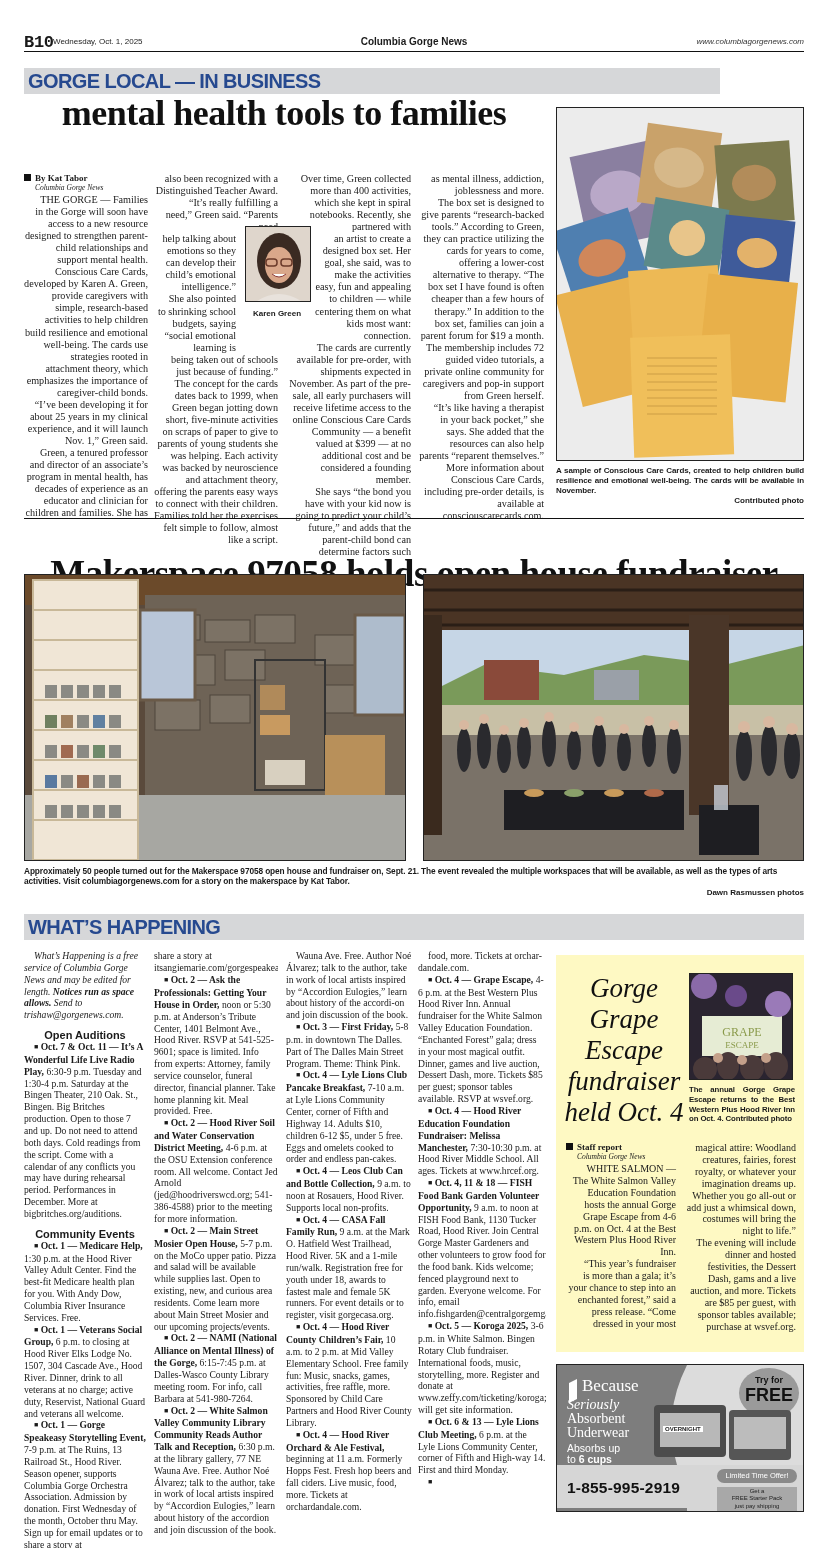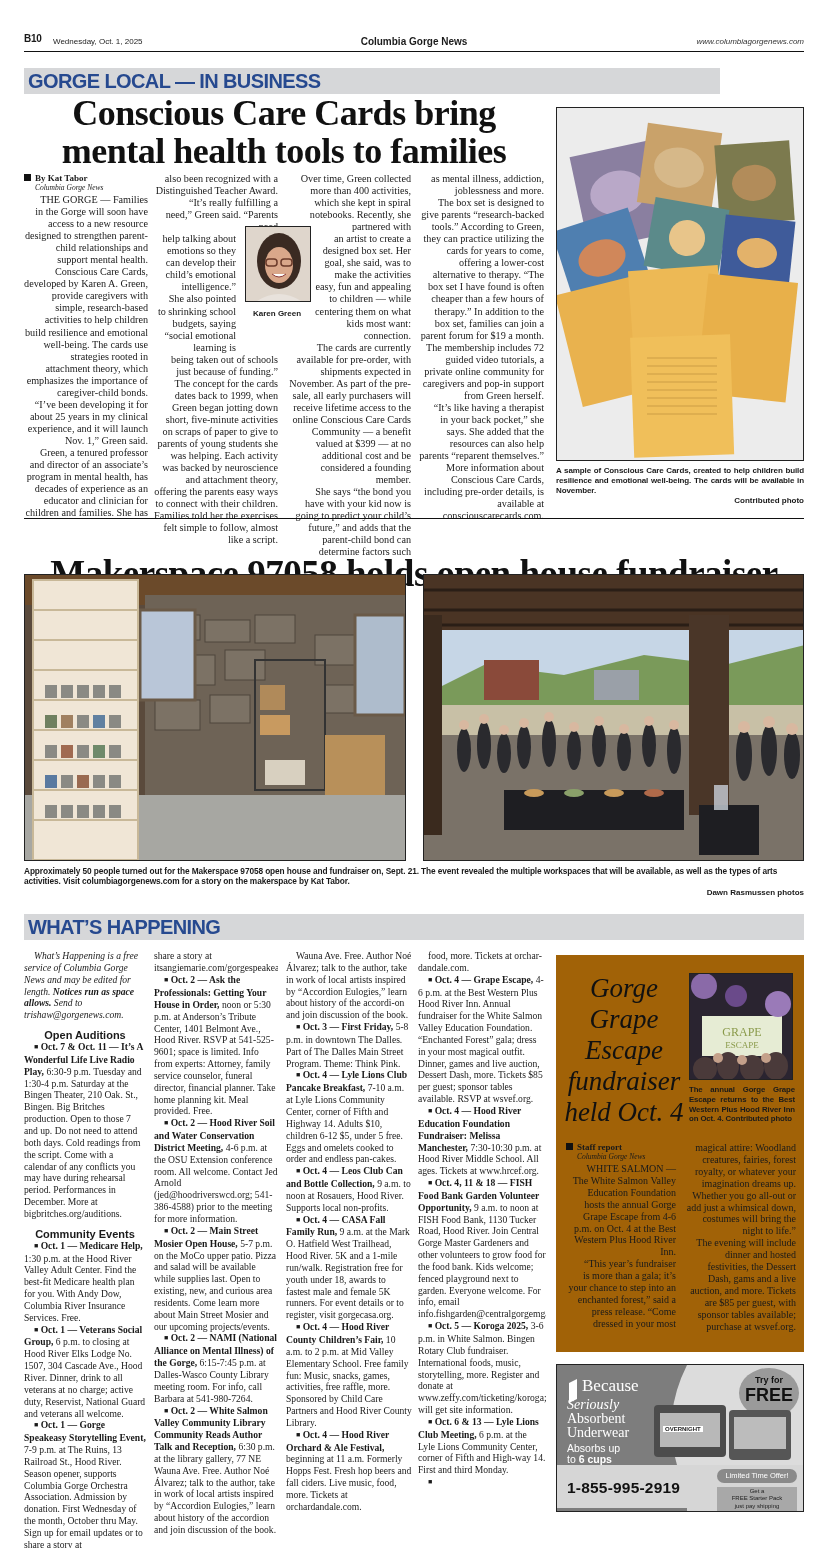--- a/index.html
+++ b/index.html
@@ -3,21 +3,21 @@
 <meta charset="utf-8">
 <style>
   * { box-sizing: border-box; margin: 0; padding: 0; }
   html, body { width: 828px; height: 1548px; background: #fff; overflow: hidden; }
   body { position: relative; font-family: "Liberation Serif", serif; color: #1a1a1a; }
 
   .abs { position: absolute; }
 
   
   .masthead { left: 24px; top: 30px; width: 780px; height: 22px; border-bottom: 1.5px solid #111; font-family: "Liberation Sans", sans-serif; }
-  .masthead .page-num { position: absolute; left: 0; top: 3px; font-weight: bold; font-size: 10px; letter-spacing: -0.3px; }
+  .masthead .page-num { position: absolute; left: 0; top: 3px; font-weight: bold; font-size: 17px; letter-spacing: -0.3px; font-family: Liberation Mono, monospace; }
   .masthead .date { position: absolute; left: 29px; top: 7px; font-size: 8px; color: #222; }
   .masthead .paper { position: absolute; left: 0; width: 100%; text-align: center; top: 6px; font-weight: bold; font-size: 10px; }
   .masthead .url { position: absolute; right: 0; top: 7px; font-size: 8px; font-style: italic; color: #333; }
 
   .section-bar { background: #d6d7d9; height: 26px; font-family: "Liberation Sans", sans-serif; font-weight: bold; color: #26498f; font-size: 20px; line-height: 26px; padding-left: 4px; letter-spacing: -0.6px; }
 
   .headline { font-family: "Liberation Serif", serif; font-weight: bold; text-align: center; color: #111; letter-spacing: -0.5px; }
 
   .col { font-size: 10.2px; line-height: 12.05px; text-align: left; }
   .col p { text-indent: 10px; text-align: right; }
@@ -31,39 +31,38 @@
 
   .photo { overflow: hidden; border: 1px solid #222; }
 
   .wh { font-size: 9.6px; line-height: 11.85px; }
   .wh p { text-indent: 10px; }
   .wh .intro { font-style: italic; }
   .wh .subhead { font-family: "Liberation Sans", sans-serif; font-weight: bold; font-size: 11px; text-align: center; text-indent: 0; margin-top: 8px; line-height: 12px; }
   .wh .dot { font-size: 7px; vertical-align: 1px; }
   .wh b { font-weight: bold; }
 
-  .sidebar { background: #a16207; }
+  .sidebar { background: #fef9c3; }
   .sidebar .title { font-family: "Liberation Serif", serif; font-style: italic; font-size: 27px; line-height: 31px; text-align: center; color: #111; }
 </style>
 </head>
 <body>
 
 <div class="abs masthead">
   <span class="page-num">B10</span>
   <span class="date">Wednesday, Oct. 1, 2025</span>
   <span class="paper">Columbia Gorge News</span>
   <span class="url">www.columbiagorgenews.com</span>
 </div>
 
 <div class="abs section-bar" style="left:24px; top:68px; width:696px;">
   <span>GORGE LOCAL — IN BUSINESS</span>
 </div>
 
 <div class="abs headline" style="left:24px; top:94px; width:520px; font-size:36px; line-height:38px;">
-  <div>Conscious Care Cards bring</div>
   <div>mental health tools to families</div>
 </div>
 
 <div class="abs col" style="left:24px; top:173px; width:124px;">
   <div class="byline"><span class="sq"></span><span>By Kat Tabor</span></div>
   <div class="byline-sub">Columbia Gorge News</div>
   <p>THE GORGE — Families in the Gorge will soon have access to a new resource designed to strengthen parent-child relationships and support mental health.</p>
   <p>Conscious Care Cards, developed by Karen A. Green, provide caregivers with simple, research-based activities to help children build resilience and emotional well-being. The cards use strategies rooted in attachment theory, which emphasizes the importance of caregiver-child bonds.</p>
   <p>“I’ve been developing it for about 25 years in my clinical experience, and it will launch Nov. 1,” Green said.</p>
   <p>Green, a tenured professor and director of an associate’s program in mental health, has decades of experience as an educator and clinician for children and families. She has</p>

